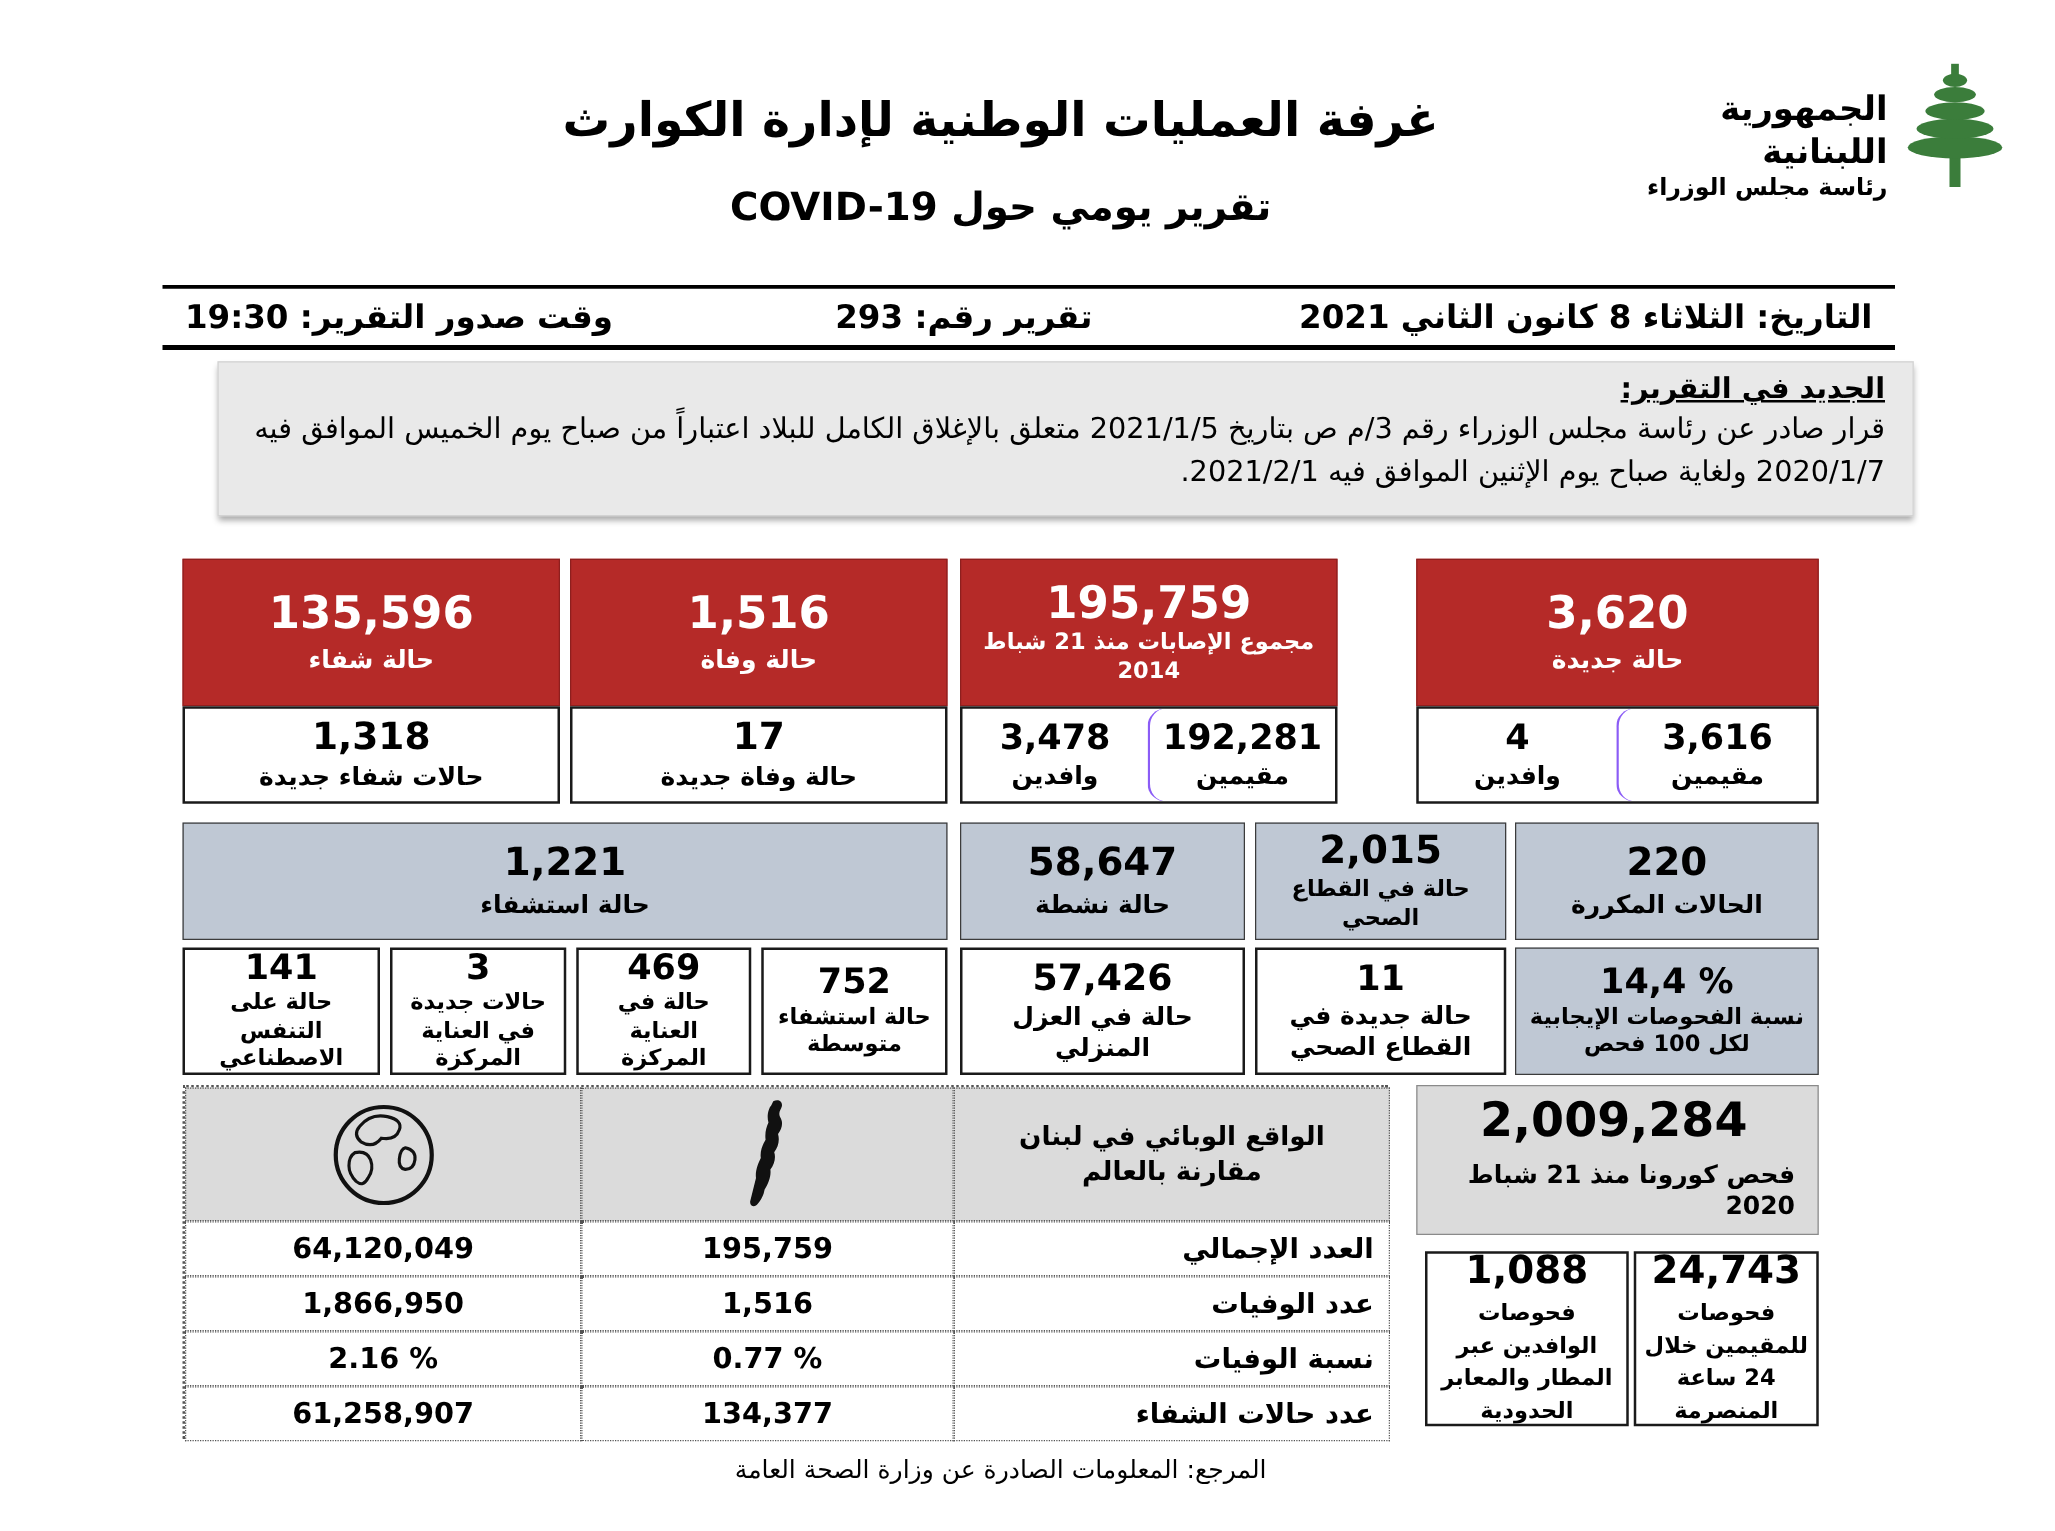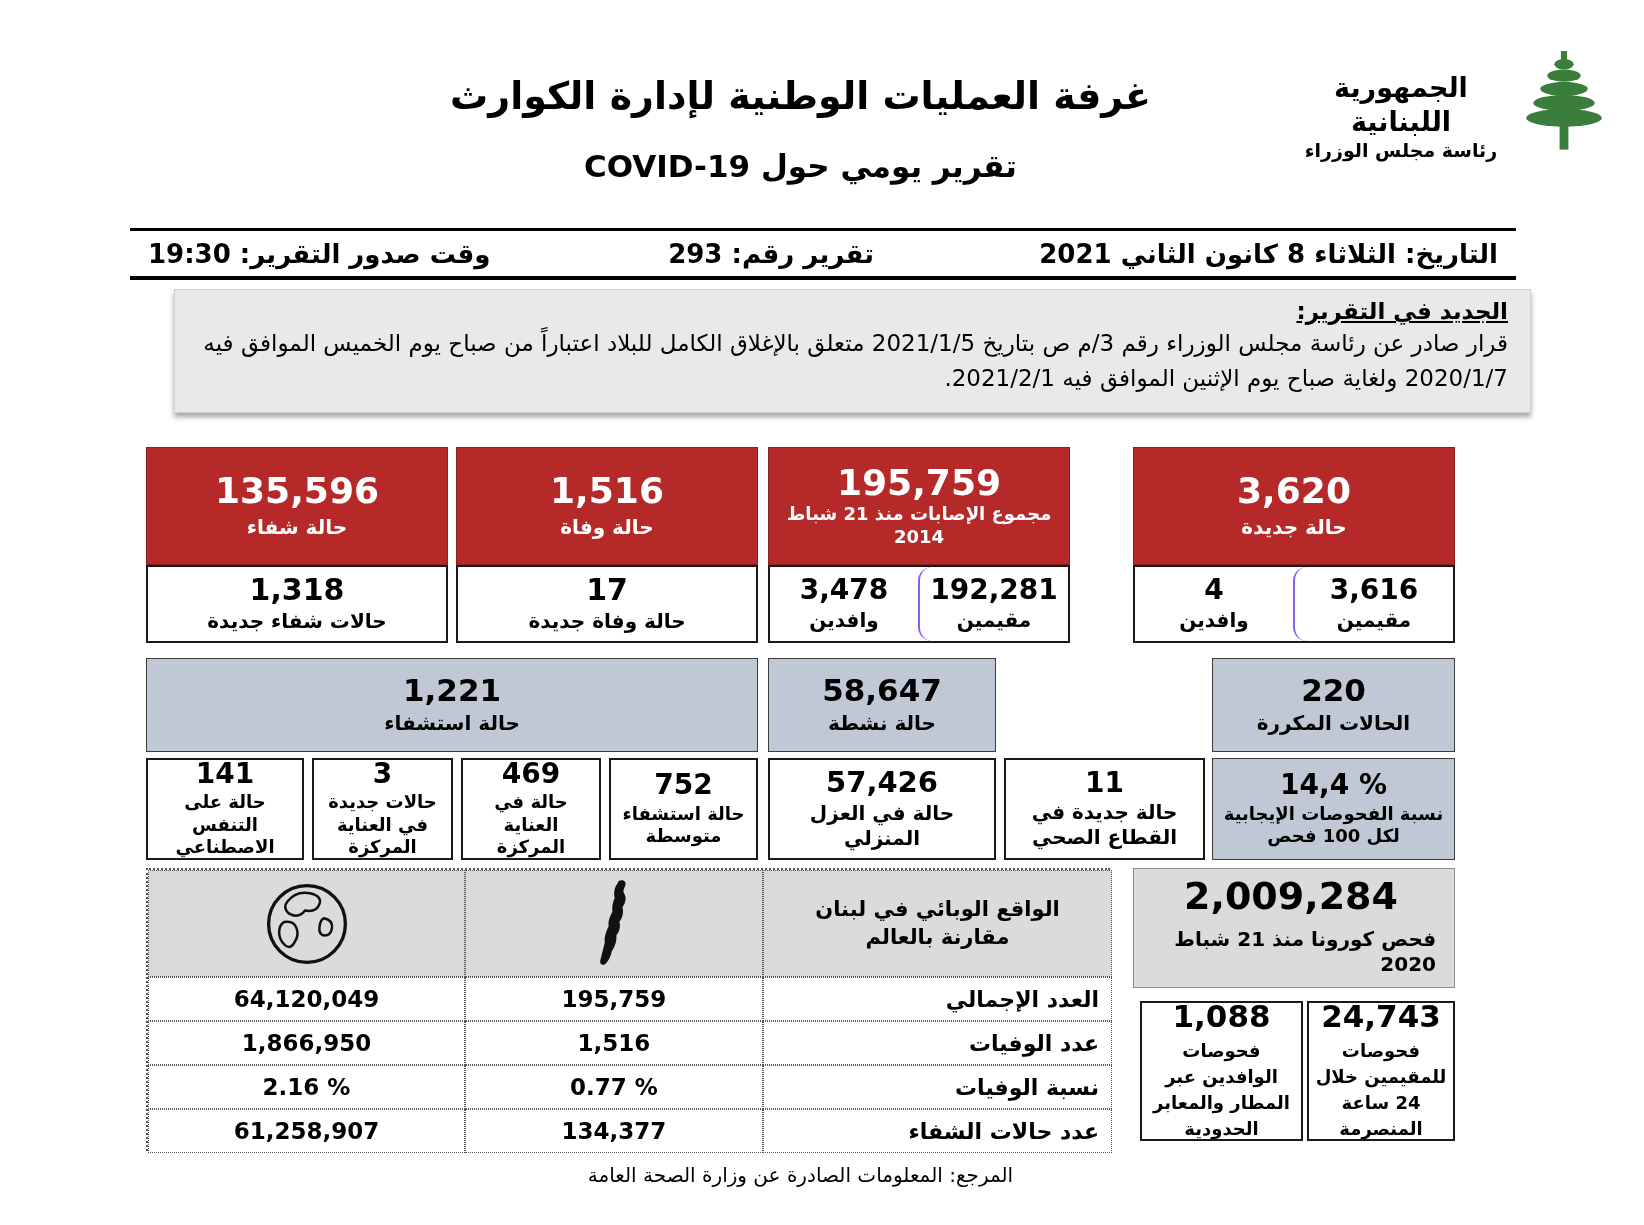--- a/index.html
+++ b/index.html
@@ -2,21 +2,21 @@
 <html><head>
 <meta charset="utf-8">
 <style>
   html,body{margin:0;padding:0;background:#fff;}
   .page{position:relative;width:1644px;height:1225px;background:#fff;overflow:hidden;
         font-family:"DejaVu Sans",sans-serif;direction:rtl;color:#000;}
 
   
   .logo{position:absolute;top:40px;left:1292px;width:330px;height:118px;
         display:flex;direction:ltr;align-items:center;gap:10px;}
-  .logo-text{width:218px;text-align:center;line-height:1.25;margin-top:36px;}
+  .logo-text{width:218px;text-align:right;line-height:1.25;margin-top:36px;}
   .lt1{font-size:27px;font-weight:bold;}
   .lt2{font-size:19px;font-weight:bold;}
   .cedar{width:88px;height:110px;}
 
   
   .title-main{position:absolute;top:74px;left:146px;width:1309px;text-align:center;
               font-size:38px;font-weight:bold;letter-spacing:-1px;}
   .title-sub{position:absolute;top:148px;left:146px;width:1309px;text-align:center;
              font-size:31px;font-weight:bold;}
 
@@ -161,20 +161,24 @@
   </div>
 
   <div class="card blue" style="left:146px;top:658px;width:612px;height:94px">
     <div class="v num" style="font-size:31px">1,221</div>
     <div class="l">حالة استشفاء</div>
   </div>
   <div class="card blue" style="left:768px;top:658px;width:228px;height:94px">
     <div class="v num" style="font-size:31px">58,647</div>
     <div class="l">حالة نشطة</div>
   </div>
+  <div class="card blue" style="left:1004px;top:658px;width:201px;height:94px">
+    <div class="v num" style="font-size:31px">2,015</div>
+    <div class="l l-sm">حالة في القطاع الصحي</div>
+  </div>
   <div class="card blue" style="left:1212px;top:658px;width:243px;height:94px">
     <div class="v num" style="font-size:31px">220</div>
     <div class="l">الحالات المكررة</div>
   </div>
 
   <div class="card white" style="left:146px;top:758px;width:158px;height:102px;gap:3px">
     <div class="v num" style="font-size:28px">141</div>
     <div class="l l-sm">حالة على التنفس الاصطناعي</div>
   </div>
   <div class="card white" style="left:312px;top:758px;width:141px;height:102px;gap:3px">

